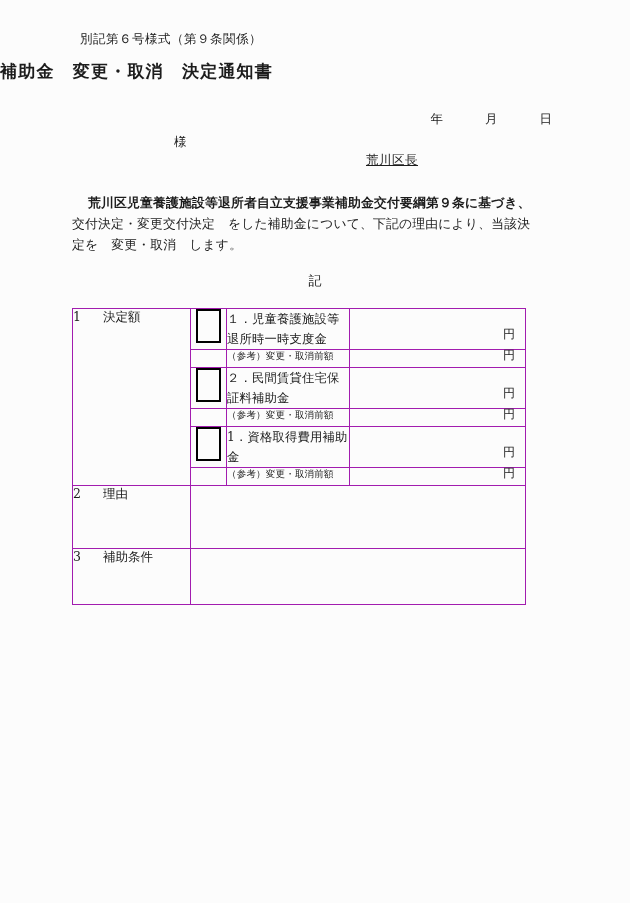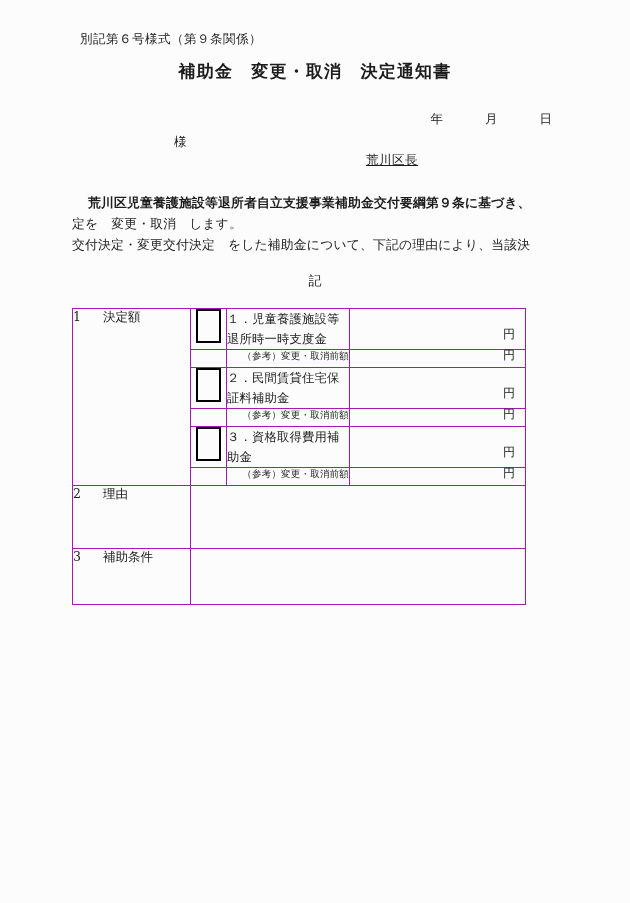--- a/index.html
+++ b/index.html
@@ -28,21 +28,20 @@
     font-size: 12.5px;
     letter-spacing: 0.5px;
     white-space: nowrap;
     margin-left: 8px;
   }
   .doc-title {
     position: absolute;
     left: 0;
     right: 0;
     top: 60px;
-    text-align: center;
     font-size: 17px;
     font-weight: bold;
     letter-spacing: 1.2px;
     white-space: nowrap;
   }
 
   
   .date-line {
     position: absolute;
     right: 78px;
@@ -149,21 +148,21 @@
     right: 10px;
     bottom: 6px;
     font-size: 12px;
   }
 
   
   .subrow td {
     border-top: 1px solid #c9c9c9;
   }
   .sub-item-cell {
-    text-align: right;
+    text-align: left;
     font-size: 9.5px;
     padding: 3px 0 4px 0;
     letter-spacing: 0.2px;
     white-space: nowrap;
   }
   .sub-amount-cell {
     position: relative;
     height: 17px;
   }
   .sub-amount-cell .yen {
@@ -192,22 +191,22 @@
     <span class="gap"></span>
     <span>日</span>
   </div>
 
   <div class="addressee">様</div>
 
   <div class="issuer">荒川区長</div>
 
   <div class="body-text">
     <div class="l1">荒川区児童養護施設等退所者自立支援事業補助金交付要綱第９条に基づき、</div>
+    <div>交付決定・変更交付決定　をした補助金について、下記の理由により、当該決</div>
     <div>定を　変更・取消　します。</div>
-    <div>交付決定・変更交付決定　をした補助金について、下記の理由により、当該決</div>
   </div>
 
   <div class="ki-mark">記</div>
 
   <table class="form-table">
     <colgroup>
       <col class="col-label">
       <col class="col-check">
       <col class="col-item">
       <col class="col-amount">
@@ -252,21 +251,21 @@
         <td class="sub-amount-cell">
           <span></span>
           <span class="yen">円</span>
         </td>
       </tr>
 
       <tr>
         <td class="check-cell">
           <div class="checkbox"></div>
         </td>
-        <td class="item-cell">３．資格取得費用補助金</td>
+        <td class="item-cell">1．資格取得費用補助金</td>
         <td class="amount-cell">
           <span></span>
           <span class="yen">円</span>
         </td>
       </tr>
       <tr class="subrow">
         <td class="sub-blank-left"></td>
         <td class="sub-item-cell">（参考）変更・取消前額</td>
         <td class="sub-amount-cell">
           <span></span>

